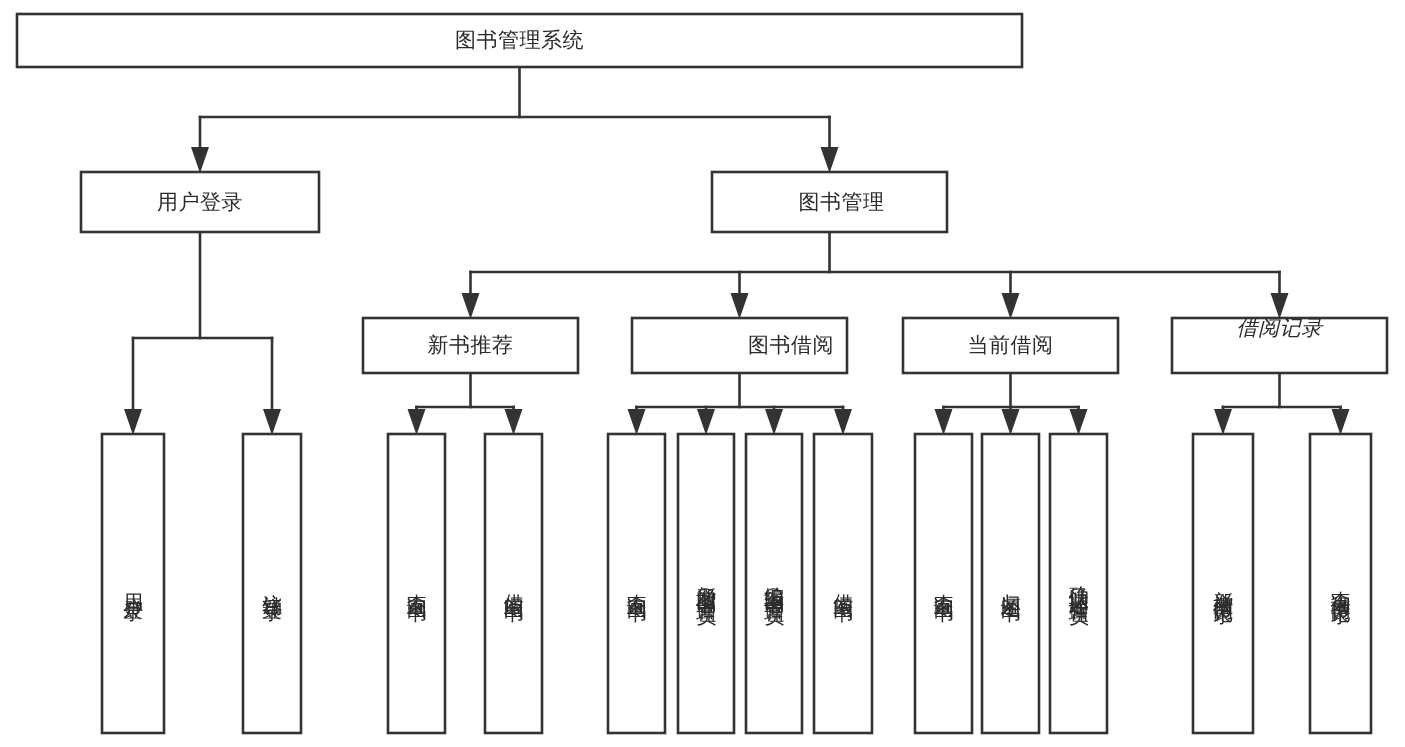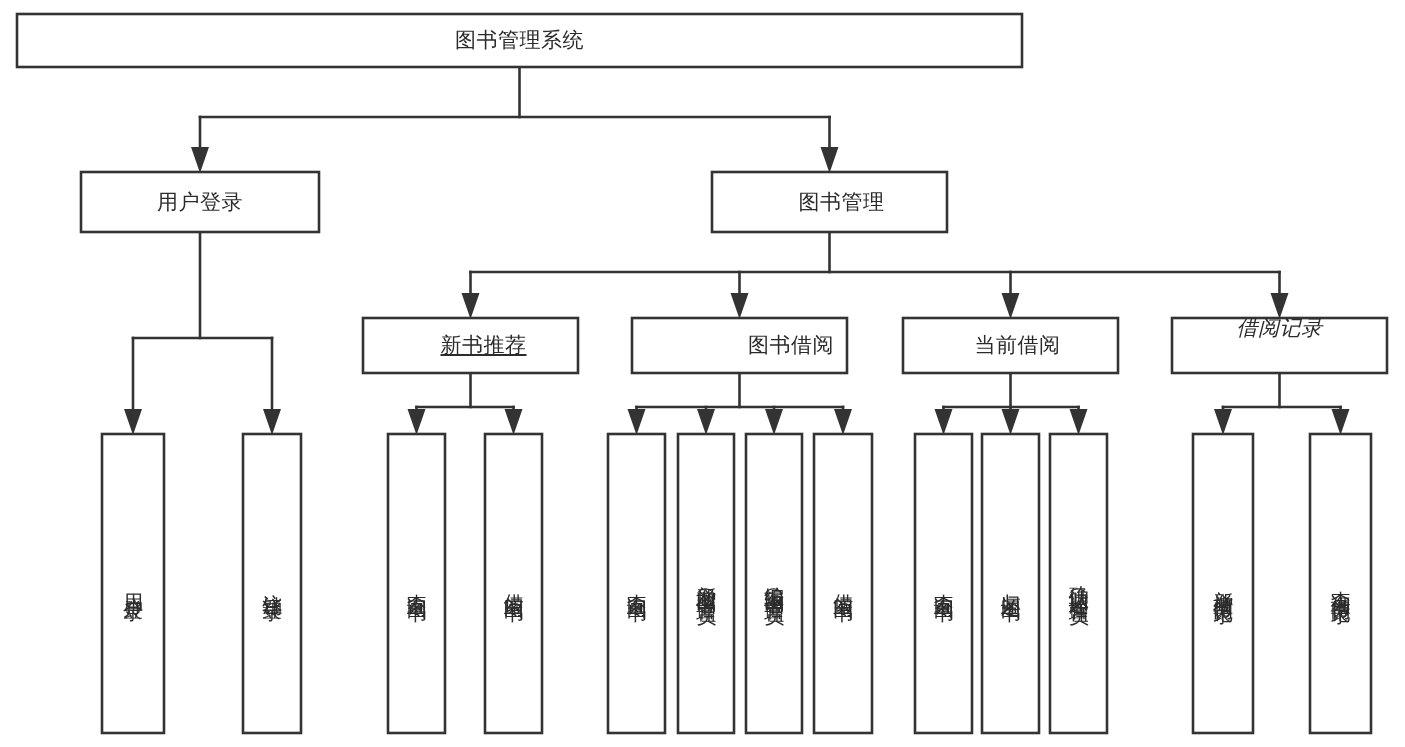--- a/index.html
+++ b/index.html
@@ -150,23 +150,23 @@
         <rect x="1050" y="434" width="57" height="299" class="node-box"></rect>
         <rect x="1193" y="434" width="60" height="299" class="node-box"></rect>
         <rect x="1310" y="434" width="61" height="299" class="node-box"></rect>
       </g>
   </svg>
 
   <div id="labels-layer">
       <div class="node-label" style="left: 17px; top: 14px; width: 1005px; height: 53px;">图书管理系统</div>
       <div class="node-label" style="left: 81px; top: 172px; width: 238px; height: 60px;">用户登录</div>
       <div class="node-label" style="left: 712px; top: 172px; width: 235px; height: 60px; margin-left: 12px;">图书管理</div>
-      <div class="node-label" style="left: 376px; top: 318px; width: 215px; height: 55px; text-decoration: underline;">新书推荐</div>
+      <div class="node-label" style="left: 363px; top: 318px; width: 215px; height: 55px;">新书推荐</div>
       <div class="node-label" style="left: 664px; top: 318px; width: 254px; height: 55px;">图书借阅</div>
-      <div class="node-label" style="left: 903px; top: 318px; width: 215px; height: 55px; padding-left: 7px;">当前借阅</div>
+      <div class="node-label" style="left: 903px; top: 318px; width: 215px; height: 55px;">当前借阅</div>
       <div class="node-label" style="left: 1172px; top: 301px; width: 215px; height: 55px; font-style: italic;">借阅记录</div>
       <div class="node-label vertical" style="left: 102px; top: 434px; width: 62px; height: 299px;">用户登录</div>
       <div class="node-label vertical" style="left: 243px; top: 434px; width: 58px; height: 299px;">注销登录</div>
       <div class="node-label vertical" style="left: 388px; top: 434px; width: 57px; height: 299px;">查询图书</div>
       <div class="node-label vertical" style="left: 485px; top: 434px; width: 57px; height: 299px;">借阅图书</div>
       <div class="node-label vertical" style="left: 608px; top: 434px; width: 57px; height: 299px;">查询图书</div>
       <div class="node-label vertical" style="left: 678px; top: 434px; width: 56px; height: 299px;">新增图书（管理员）</div>
       <div class="node-label vertical" style="left: 746px; top: 434px; width: 56px; height: 299px;">编辑图书（管理员）</div>
       <div class="node-label vertical" style="left: 814px; top: 434px; width: 58px; height: 299px;">借阅图书</div>
       <div class="node-label vertical" style="left: 915px; top: 434px; width: 57px; height: 299px;">查询图书</div>

